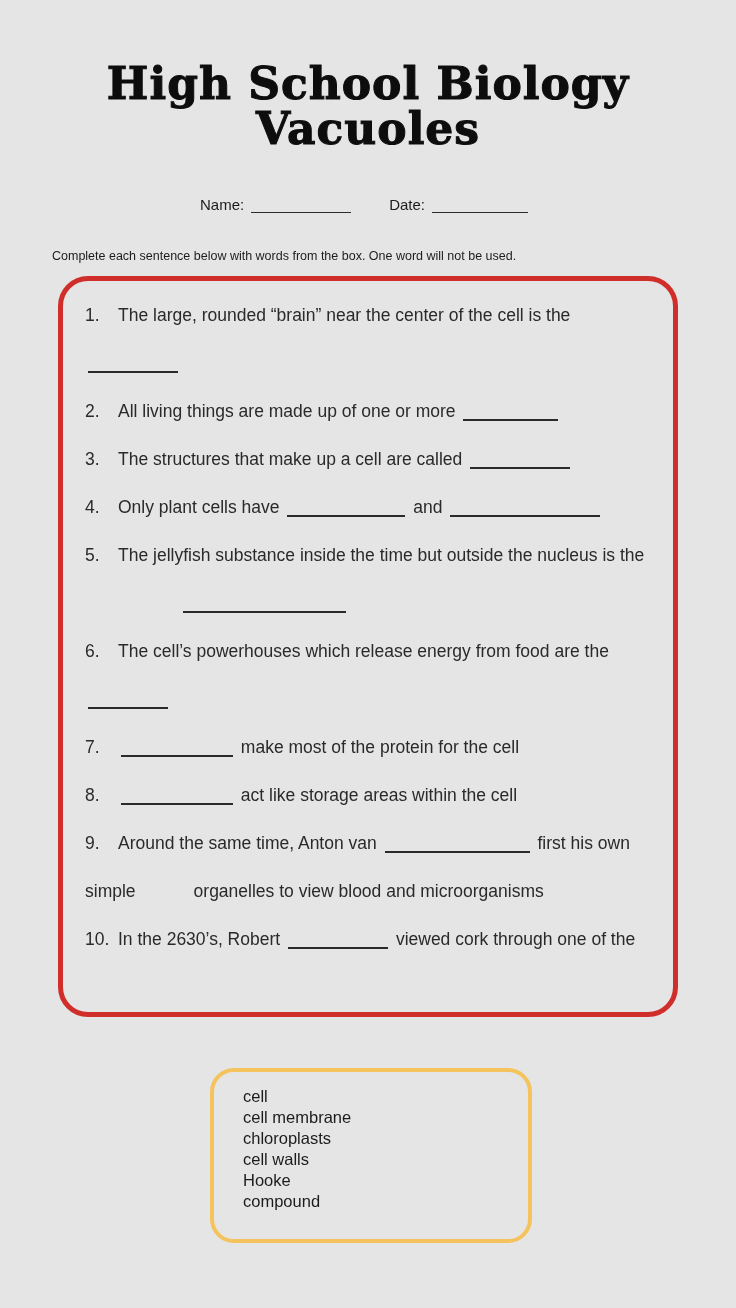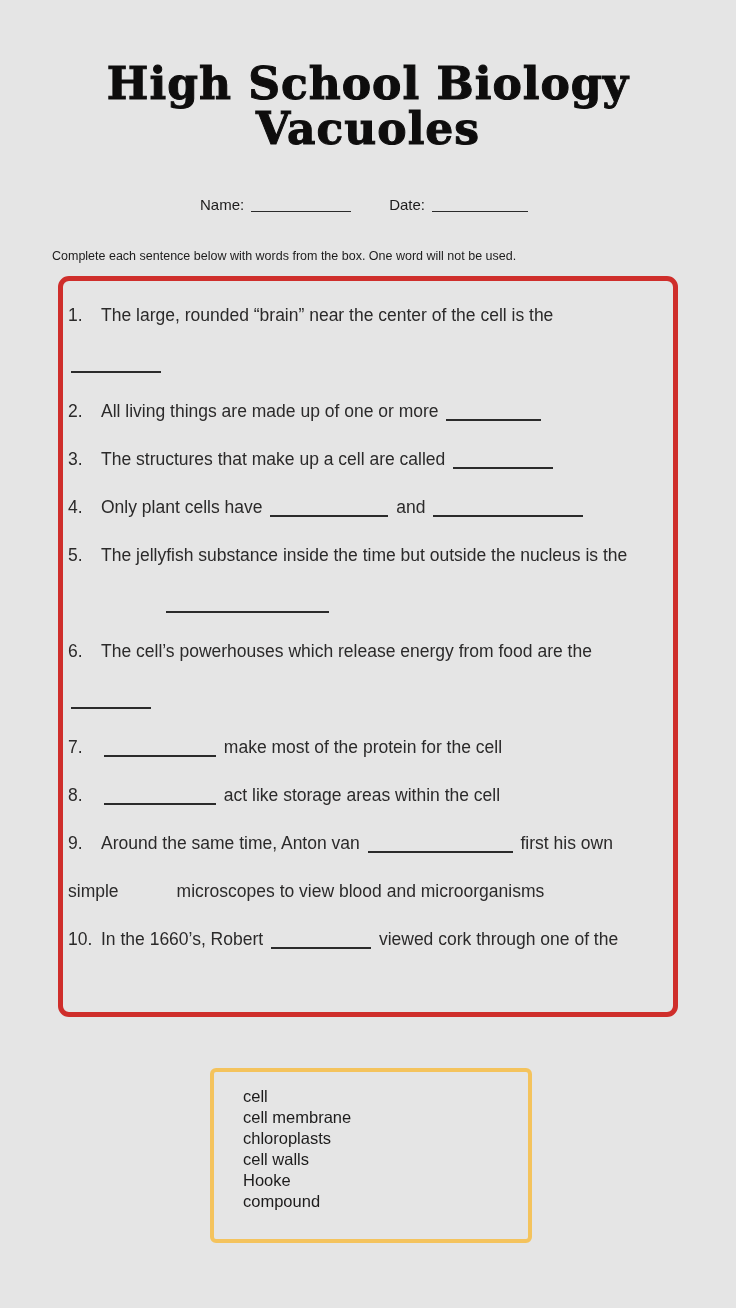--- a/index.html
+++ b/index.html
@@ -29,21 +29,21 @@
     letter-spacing: 1px;
     -webkit-text-stroke: 1px #0e0d0d;
   }
 
   
   .name-date {
     position: absolute;
     top: 196px;
     left: 200px;
     display: flex;
-    align-items: flex-start;
+    align-items: center;
     font-size: 15px;
     color: #1d1c1c;
     white-space: nowrap;
   }
   .nd-label { padding-right: 7px; }
   .nd-blank {
     display: inline-block;
     border-bottom: 1.6px solid #2b2b2b;
     height: 16px;
   }
@@ -60,22 +60,22 @@
   }
 
   
   .qbox {
     position: absolute;
     top: 276px;
     left: 58px;
     width: 620px;
     height: 741px;
     border: 5px solid #cf2e2b;
-    border-radius: 11px;
-    padding: 10px 8px 0 5px;
+    border-radius: 30px;
+    padding: 10px 8px 0 22px;
   }
   .q-line {
     height: 48px;
     line-height: 48px;
     font-size: 17.5px;
     white-space: nowrap;
     color: #2b2a2a;
   }
   .q-num {
     display: inline-block;
@@ -91,21 +91,21 @@
   .q-gap { display: inline-block; }
 
   
   .wordbox {
     position: absolute;
     top: 1068px;
     left: 210px;
     width: 322px;
     height: 175px;
     border: 4px solid #f4c35d;
-    border-radius: 6px;
+    border-radius: 24px;
     padding: 14px 0 0 29px;
     display: flex;
   }
   .wb-col {
     font-size: 16.5px;
     line-height: 21px;
     color: #1d1c1c;
   }
   .wb-col-1 { width: 137px; }
   .wb-col-2 { flex: 1; }
@@ -137,22 +137,22 @@
         <div class="q-line"><span class="q-num">2.</span><span class="q-text">All living things are made up of one or more </span><span class="q-blank" style="width: 95px;"></span></div>
         <div class="q-line"><span class="q-num">3.</span><span class="q-text">The structures that make up a cell are called </span><span class="q-blank" style="width: 100px;"></span></div>
         <div class="q-line"><span class="q-num">4.</span><span class="q-text">Only plant cells have </span><span class="q-blank" style="width: 118px;"></span><span class="q-text"> and </span><span class="q-blank" style="width: 150px;"></span></div>
         <div class="q-line"><span class="q-num">5.</span><span class="q-text">The jellyfish substance inside the time but outside the nucleus is the</span></div>
         <div class="q-line"><span class="q-gap" style="width: 95px;"></span><span class="q-blank" style="width: 163px;"></span></div>
         <div class="q-line"><span class="q-num">6.</span><span class="q-text">The cell’s powerhouses which release energy from food are the</span></div>
         <div class="q-line"><span class="q-blank" style="width: 80px;"></span></div>
         <div class="q-line"><span class="q-num">7.</span><span class="q-blank" style="width: 112px;"></span><span class="q-text"> make most of the protein for the cell</span></div>
         <div class="q-line"><span class="q-num">8.</span><span class="q-blank" style="width: 112px;"></span><span class="q-text"> act like storage areas within the cell</span></div>
         <div class="q-line"><span class="q-num">9.</span><span class="q-text">Around the same time, Anton van </span><span class="q-blank" style="width: 145px;"></span><span class="q-text"> first his own</span></div>
-        <div class="q-line"><span class="q-text">simple</span><span class="q-gap" style="width: 58px;"></span><span class="q-text">microscopes to view blood and microorganisms</span></div>
-        <div class="q-line"><span class="q-num">10.</span><span class="q-text">In the 1660’s, Robert </span><span class="q-blank" style="width: 100px;"></span><span class="q-text"> viewed cork through one of the</span></div>
+        <div class="q-line"><span class="q-text">simple</span><span class="q-gap" style="width: 58px;"></span><span class="q-text">organelles to view blood and microorganisms</span></div>
+        <div class="q-line"><span class="q-num">10.</span><span class="q-text">In the 2630’s, Robert </span><span class="q-blank" style="width: 100px;"></span><span class="q-text"> viewed cork through one of the</span></div>
       </div>
   </div>
 
   <div class="wordbox" style="border-color: rgb(244, 195, 93);">
     <div class="wb-col wb-col-1">
         <div class="wb-word">cell</div>
         <div class="wb-word">cell membrane</div>
         <div class="wb-word">chloroplasts</div>
         <div class="wb-word">cell walls</div>
         <div class="wb-word">Hooke</div>

